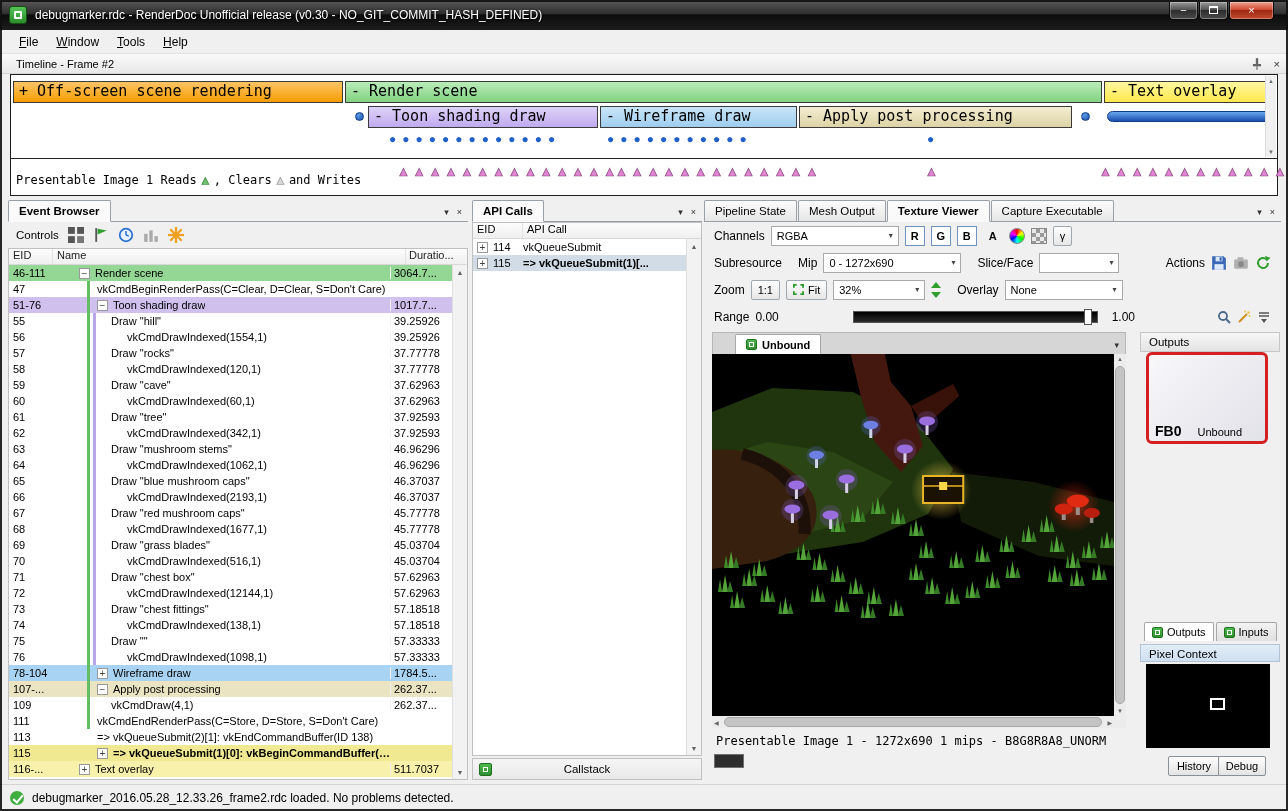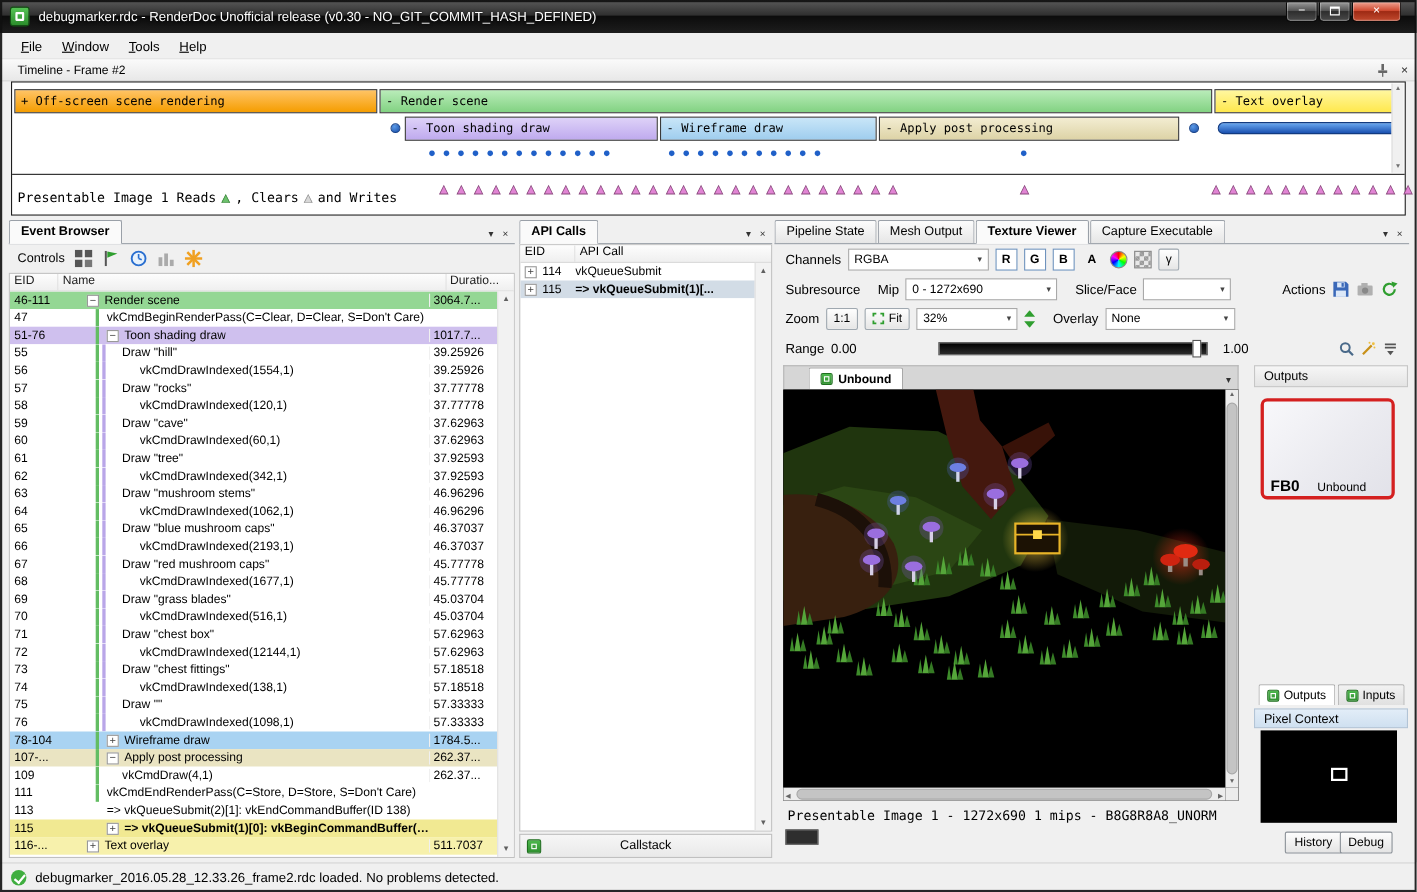--- a/index.html
+++ b/index.html
@@ -27,21 +27,21 @@
   .menu-item { display:inline-block; padding:3px 9px; font-size:12px; }
   .menu-item::first-letter { text-decoration:underline; }
 
   
   .tl-header { position:absolute; left:0; top:54px; right:0; height:20px; background:linear-gradient(#fafafa,#e8e8e8);
     border-bottom:1px solid #d4d4d4; display:flex; align-items:center; padding:0 8px 0 16px; font-size:11px;gap:24px; }
   .hdr-icons { margin-left:auto; display:flex; align-items:center; gap:10px; }
   .hdr-x { font-size:11px; color:#333; line-height:10px; }
   .tl-body { position:absolute; left:10px; top:74px; width:1268px; height:122px; background:#fff; border:1px solid #1e1e1e; }
   .bar { position:absolute; height:22px; border:1px solid #3a3a3a; font-family:"DejaVu Sans Mono",monospace;
-    font-size:11px; line-height:19px; padding-left:5px; white-space:nowrap; overflow:hidden; }
+    font-size:15px; line-height:19px; padding-left:5px; white-space:nowrap; overflow:hidden; }
   .bar-off    { left:2px;    top:6px;  width:330px; background:linear-gradient(#ffc466,#f59d00); }
   .bar-render { left:334px;  top:6px;  width:757px; background:linear-gradient(#b9ecb9,#82d282); }
   .bar-text   { left:1093px; top:6px;  width:171px; background:linear-gradient(#fff7a0,#ffe84d); }
   .bar-toon   { left:357px;  top:31px; width:230px; background:linear-gradient(#ded2f8,#bfaaee); }
   .bar-wire   { left:589px;  top:31px; width:197px; background:linear-gradient(#c9e6f8,#9fcdee); }
   .bar-post   { left:788px;  top:31px; width:273px; background:linear-gradient(#f3edd2,#ddd3a6); }
   .tdot { position:absolute; width:9px; height:9px; border-radius:50%;
     background:radial-gradient(circle at 35% 30%, #5a9ae8, #1a4fa8); border:1px solid #123e86; }
   .d1 { left:344px; top:37px; } .d2 { left:1070px; top:37px; }
   .bluebar { position:absolute; left:1096px; top:36px; width:166px; height:11px; border-radius:6px;
@@ -159,21 +159,21 @@
   .corner { position:absolute; right:0; bottom:0; width:12px; height:12px; background:#ececec; }
   .sarrow { position:absolute; font-size:6px; color:#666; }
   .tex-status { position:absolute; left:12px; top:536px; font-family:"DejaVu Sans Mono",monospace; font-size:12px; white-space:nowrap; }
   .tex-swatch { position:absolute; left:10px; top:556px; width:30px; height:14px; background:#2e2e2e; border:1px solid #6f6f6f; }
 
   
   .sb-hdr { position:absolute; left:436px; width:140px; height:20px; background:linear-gradient(#f6f6f6,#e4e4e4);
     border:1px solid #c6c6c6; font-size:11.5px; line-height:18px; padding-left:8px; }
   .sb-outputs-hdr { top:134px; }
   .sb-pc-hdr { top:446px; height:18px; background:linear-gradient(#e2edf8,#cfe0f0); border-color:#b2c4d6; }
-  .sb-thumb { position:absolute; left:442px; top:164px; width:122px; height:92px; border:3px solid #d42020;
+  .sb-thumb { position:absolute; left:442px; top:154px; width:122px; height:92px; border:3px solid #d42020;
     background:linear-gradient(135deg,#f8f8fb,#ebebf0 55%,#e2e2e9); }
   .fb-strip { position:absolute; left:6px; right:2px; bottom:2px; display:flex; align-items:baseline; gap:16px; }
   .fb-label { font-size:14px; font-weight:bold; }
   .fb-state { font-size:11px; }
   .sb-tabs { position:absolute; left:440px; top:424px; display:flex; }
   .sb-tab { display:inline-flex; align-items:center; gap:4px; height:19px; padding:0 7px; margin-right:2px;
     border:1px solid #a8a8a8; border-bottom:none; background:linear-gradient(#f2f2f2,#e0e0e0); font-size:11px; border-radius:2px 2px 0 0; }
   .sb-tab.active { background:#fff; }
   .sb-pc-view { position:absolute; left:442px; top:466px; width:124px; height:84px; background:#000; }
   .pc-pixel { position:absolute; left:64px; top:34px; width:15px; height:12px; border:2px solid #fff; }

